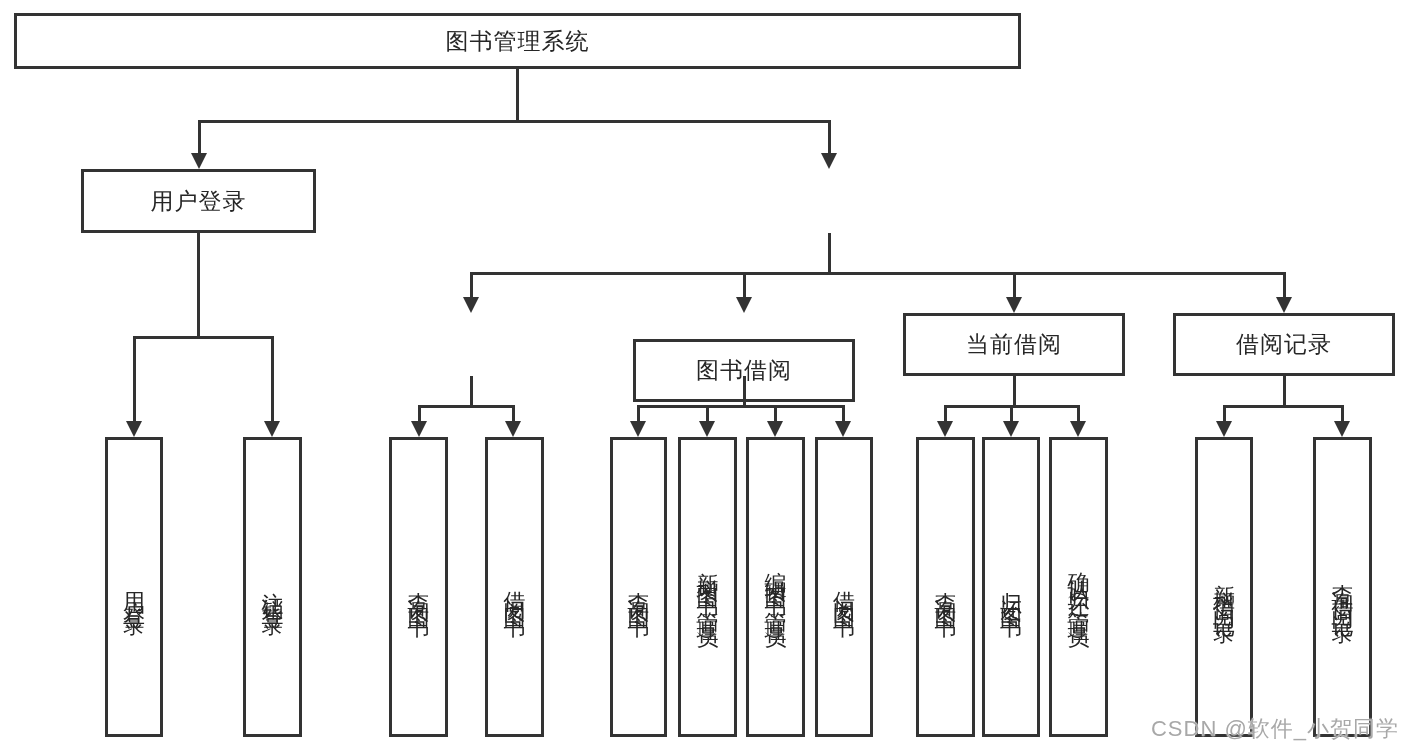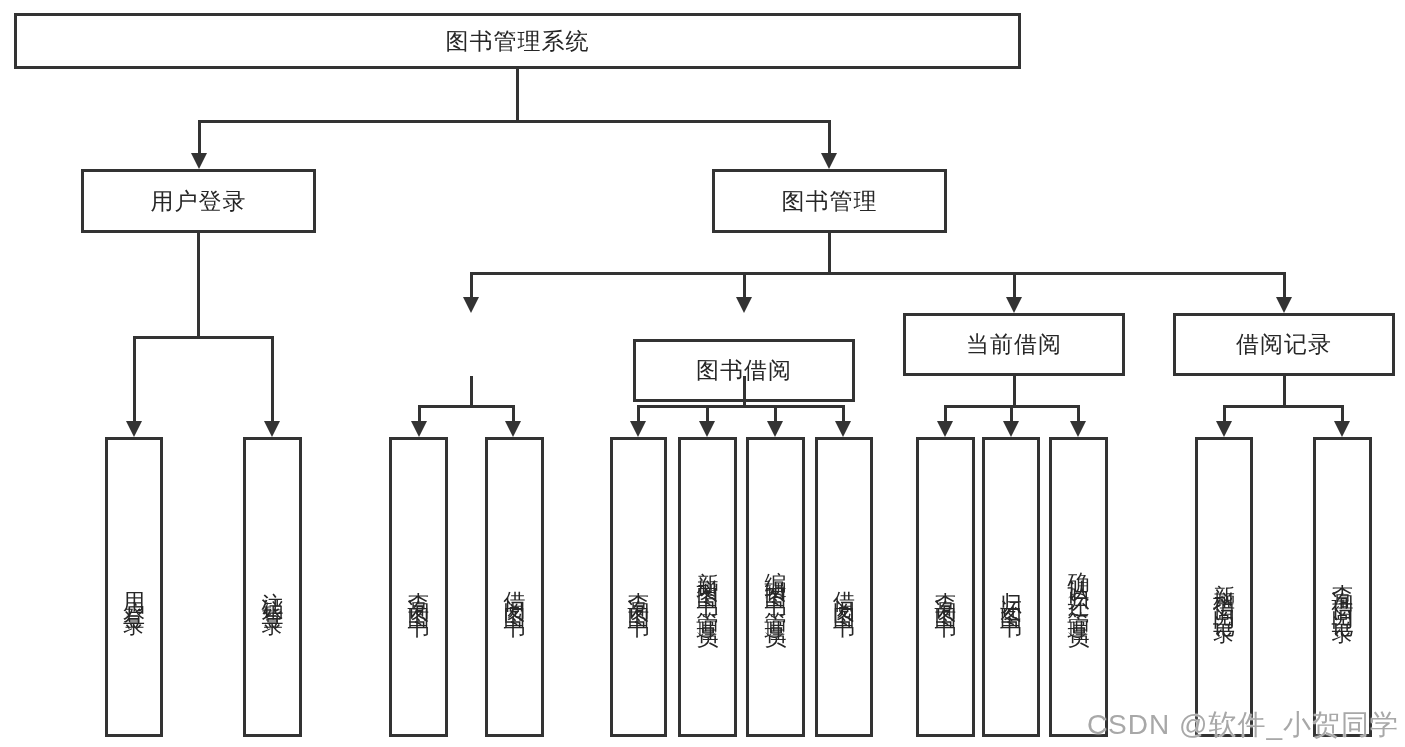--- a/index.html
+++ b/index.html
@@ -36,21 +36,21 @@
     position:absolute;
     width:0;height:0;
     border-left:8px solid transparent;
     border-right:8px solid transparent;
     border-top:16px solid #333333;
   }
   .watermark{
     position:absolute;
     right:6px;
     bottom:3px;
-    font-size:28px;
+    font-size:22px;
     color:#a8a8a8;
     text-shadow:0 0 2px #ffffff,0 0 1px #ffffff;
     letter-spacing:1px;
     z-index:5;
     white-space:nowrap;
   }
 </style>
 </head>
 <body>
 
@@ -62,23 +62,20 @@
 
   <div class="vline" style="left:516px;top:68px;height:55px;"></div>
   <div class="hline" style="left:198px;top:120px;width:633px;"></div>
   <div class="vline" style="left:198px;top:120px;height:35px;"></div>
   <div class="arrow" style="left:191px;top:153px;"></div>
   <div class="vline" style="left:828px;top:120px;height:35px;"></div>
   <div class="arrow" style="left:821px;top:153px;"></div>
 
   <div class="box h" style="left:81px;top:169px;width:235px;height:64px;">
     <span>用户登录</span>
-  </div>
-  <div class="box h" style="left:712px;top:169px;width:235px;height:64px;">
-    <span>图书管理</span>
   </div>
 
   <div class="vline" style="left:197px;top:233px;height:106px;"></div>
   <div class="hline" style="left:133px;top:336px;width:141px;"></div>
   <div class="vline" style="left:133px;top:336px;height:87px;"></div>
   <div class="arrow" style="left:126px;top:421px;"></div>
   <div class="vline" style="left:271px;top:336px;height:87px;"></div>
   <div class="arrow" style="left:264px;top:421px;"></div>
 
   <div class="vline" style="left:828px;top:233px;height:42px;"></div>

